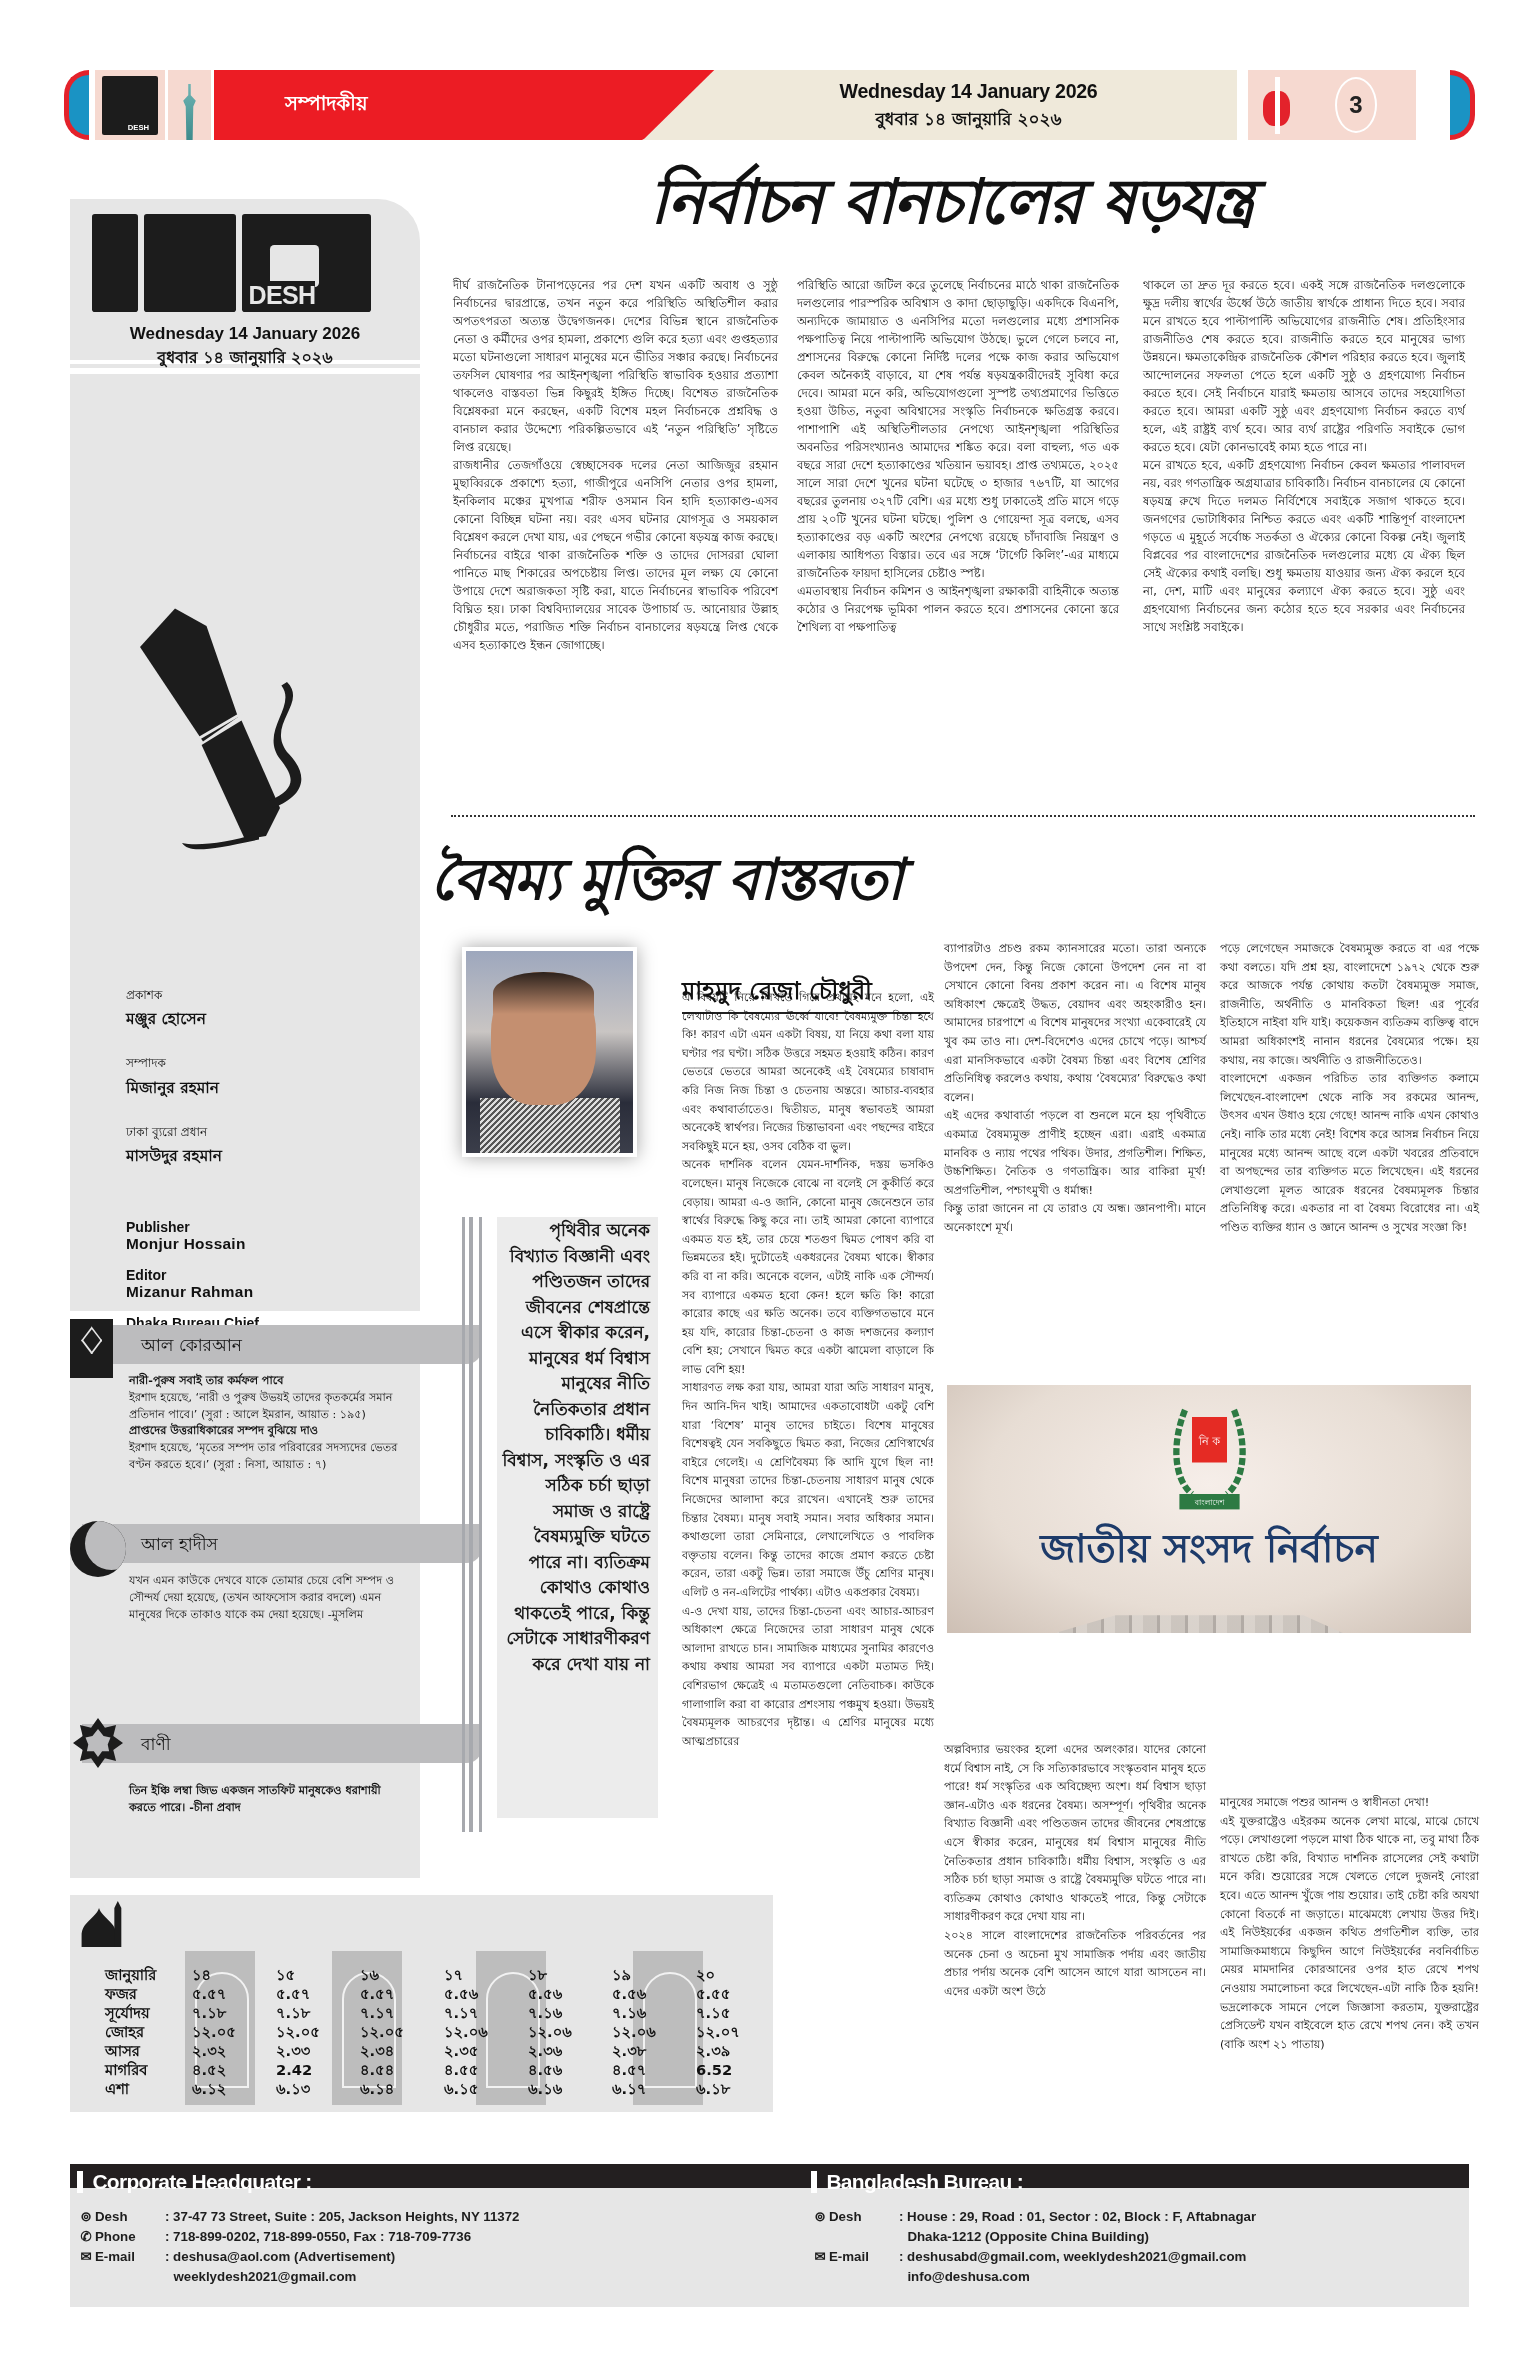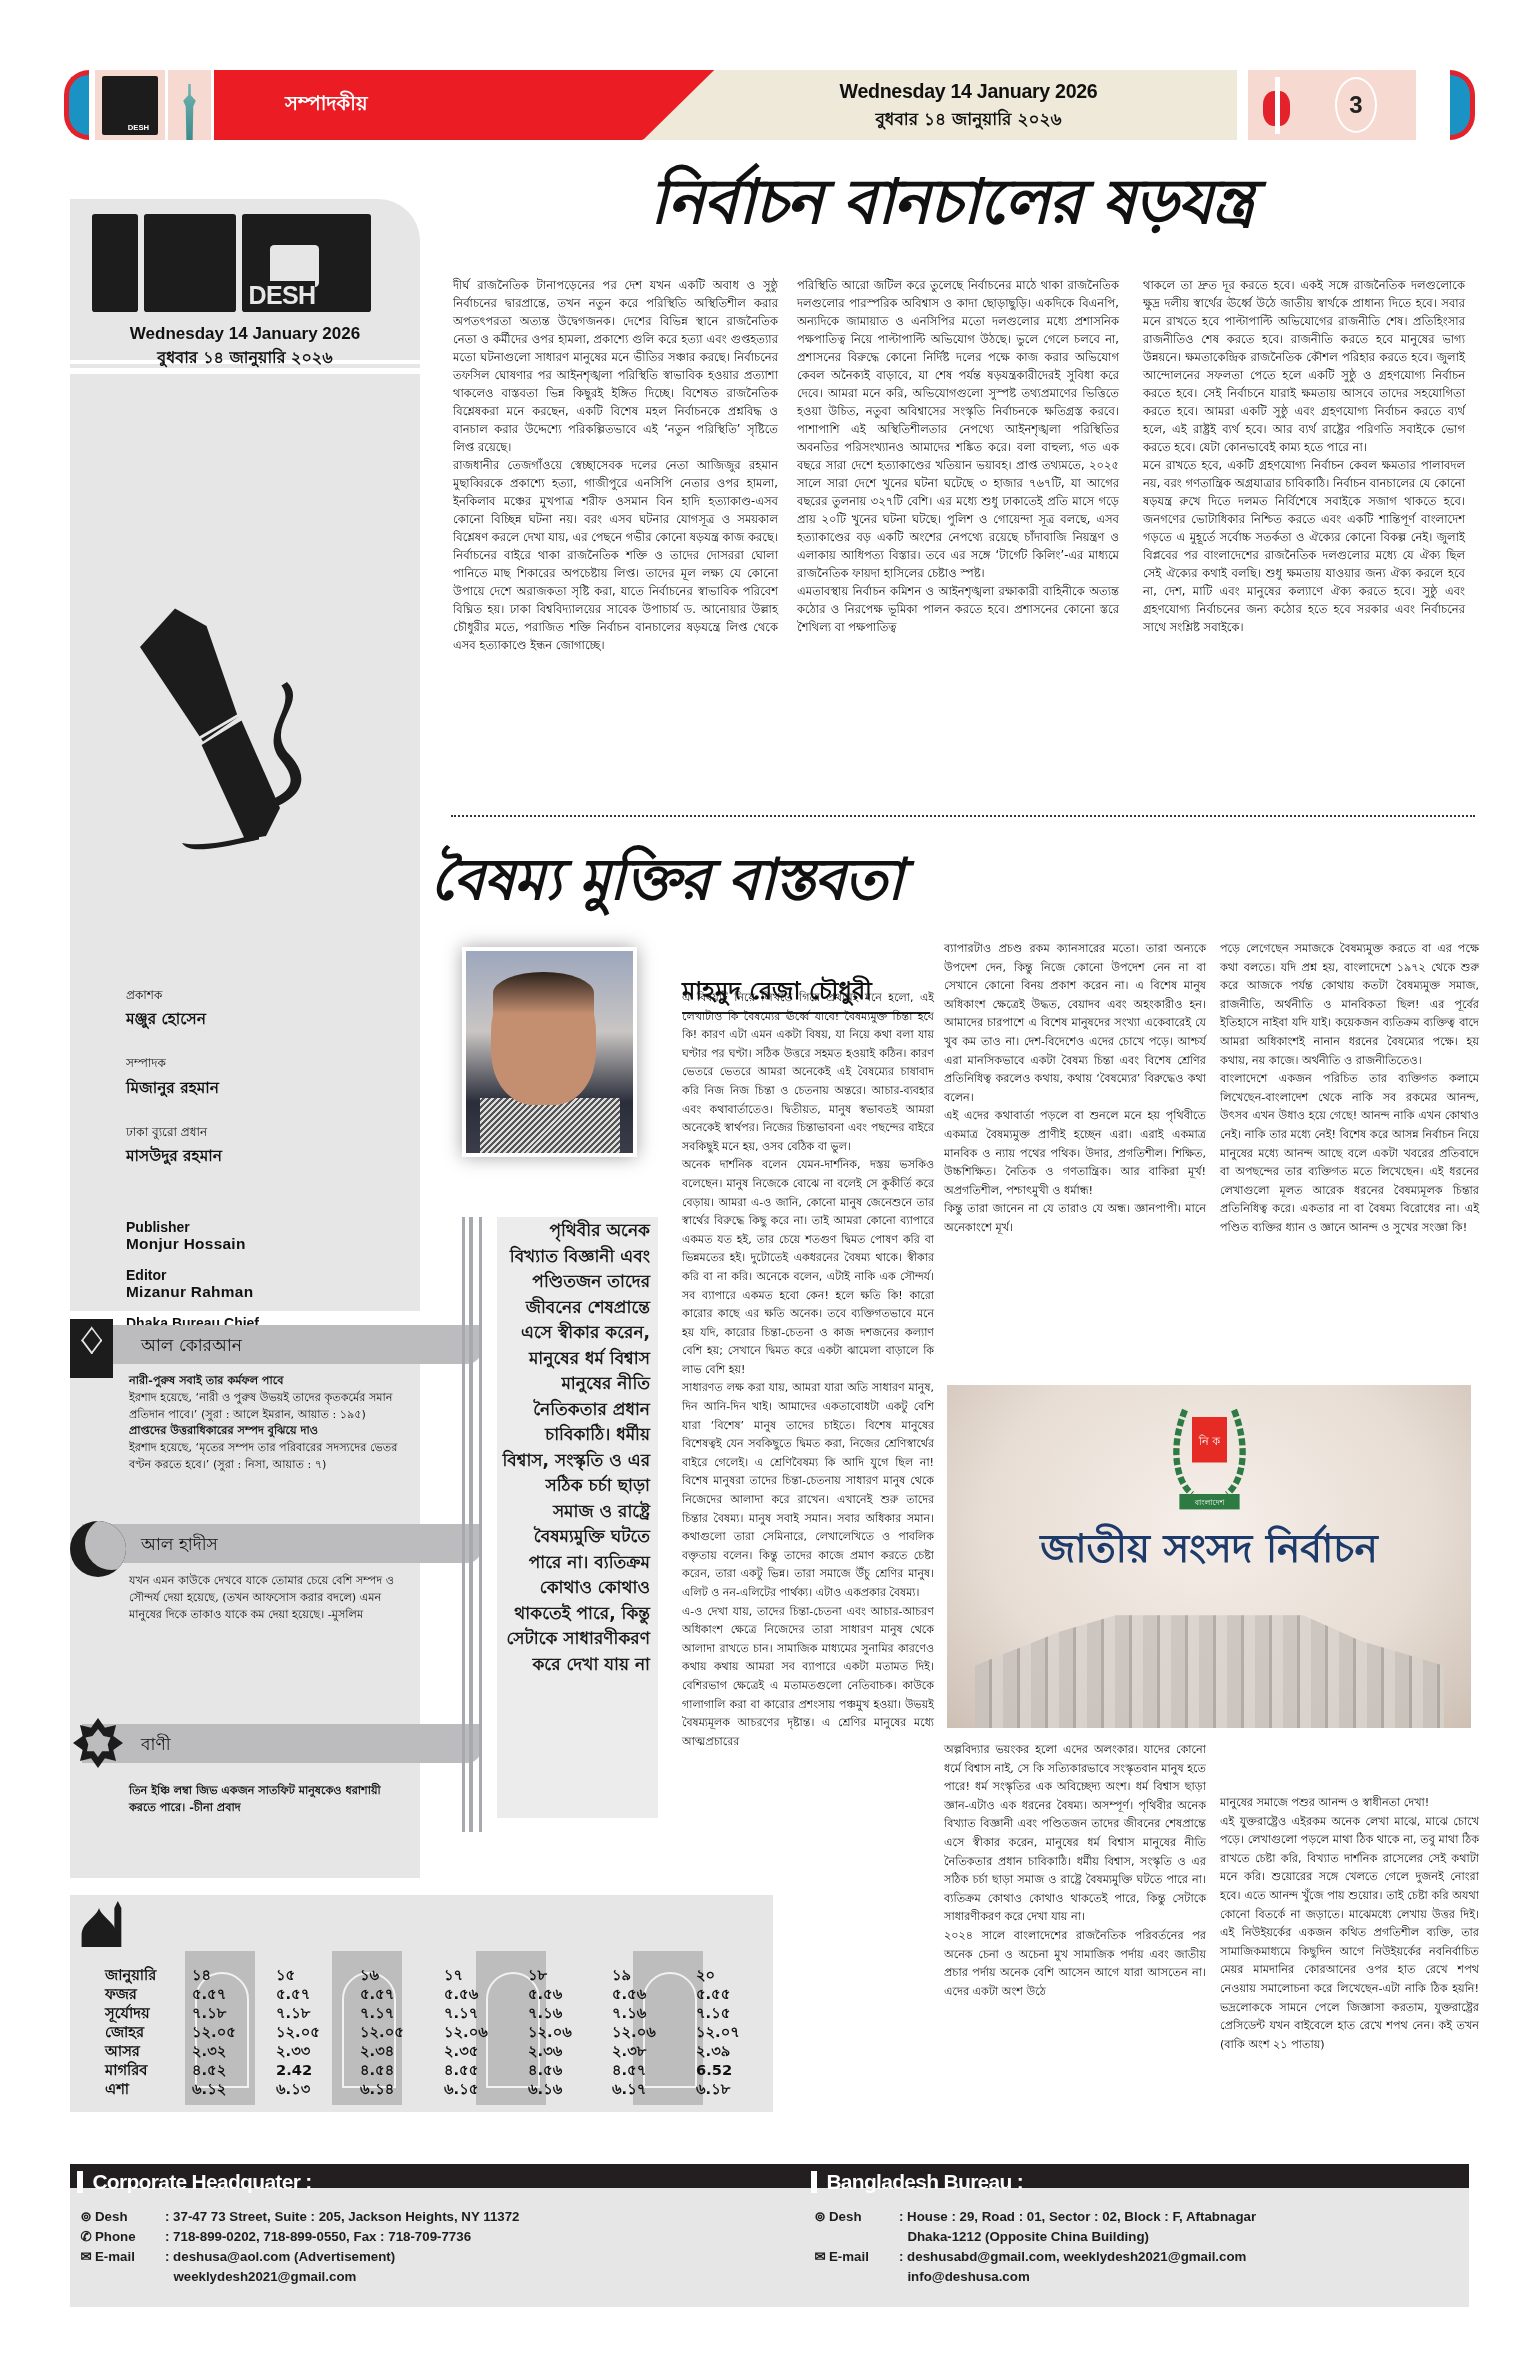--- a/index.html
+++ b/index.html
@@ -95,21 +95,21 @@
   .pullquote { position: absolute; left: 462px; top: 1217px; width: 196px; height: 615px; }
   .pq-bars { position: absolute; left: 0; top: 0; width: 19.6px; height: 615px; border-left: 3.5px solid #a7a9ae; border-right: 3.5px solid #a7a9ae; }
   .pq-bars::after { content: ""; position: absolute; left: 4.2px; top: 0; width: 3.5px; height: 615px; background: #a7a9ae; }
   .pq-bg { position: absolute; left: 35px; top: 0; width: 161px; height: 601px; background: #ececec; }
   .pq-text { position: absolute; left: 38px; top: 1.4px; width: 150px; text-align: right; font: bold 17px/25.5px "DejaVu Sans", sans-serif; color: #1a1a1a; }
   .ar-col1 { left: 682px; top: 989px; width: 252px; font-size: 11px; line-height: 18.6px; }
   .ar-col2 { left: 944px; top: 940px; width: 262px; font-size: 11.2px; line-height: 18.6px; }
   .ar-col3 { left: 1220px; top: 940px; width: 259px; font-size: 11.2px; line-height: 18.6px; }
   .ar-col2b { left: 944px; top: 1741px; width: 262px; font-size: 11.2px; line-height: 18.6px; }
   .ar-col3b { left: 1220px; top: 1794px; width: 259px; font-size: 11.2px; line-height: 18.6px; }
-  .ec-image { position: absolute; left: 947px; top: 1385px; width: 524px; height: 343px; background: radial-gradient(ellipse at 50% 40%, #f6eee9 0%, #e7ddd4 60%, #cdbfb4 100%); overflow: hidden; text-decoration: underline; }
+  .ec-image { position: absolute; left: 947px; top: 1385px; width: 524px; height: 248px; background: radial-gradient(ellipse at 50% 40%, #f6eee9 0%, #e7ddd4 60%, #cdbfb4 100%); overflow: hidden; text-decoration: underline; }
   .ec-emblem { position: absolute; left: 224px; top: 10.5px; width: 77px; height: 119px; }
   .ec-title { position: absolute; left: 0; width: 100%; top: 133px; text-align: center; font: bold 39px "DejaVu Sans", sans-serif; color: #1d3b6a; }
   .ec-building { position: absolute; left: 28px; top: 224px; width: 469px; height: 126px; background: repeating-linear-gradient(90deg, #c8c2bc 0 14px, #a9a39e 14px 17px, #d8d2cc 17px 28px); clip-path: polygon(18% 18%, 30% 5%, 70% 5%, 82% 25%, 100% 45%, 100% 100%, 0 100%, 0 45%); opacity: 0.85; }
 
   
   .footer { position: absolute; left: 70px; top: 2164px; width: 1399px; height: 143px; background: #e6e6e6; }
   .footer-bar { position: absolute; left: 0; top: 0; width: 1399px; height: 24px; background: #231f20; }
   .footer-bar .ttl { position: absolute; top: 5.6px; color: #fff; font: bold 21px "Liberation Sans", sans-serif; letter-spacing: -0.7px; padding-left: 15.4px; }
   .footer-bar .ttl::before { content: ""; position: absolute; left: 0; top: 1.4px; width: 6.3px; height: 22.4px; background: #fff; }
   .ft-left { left: 7px; }

